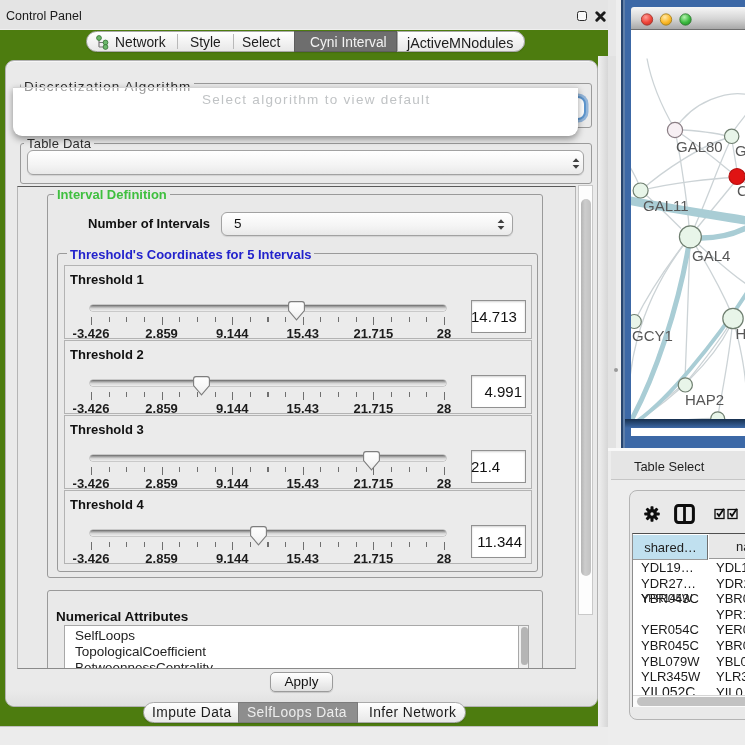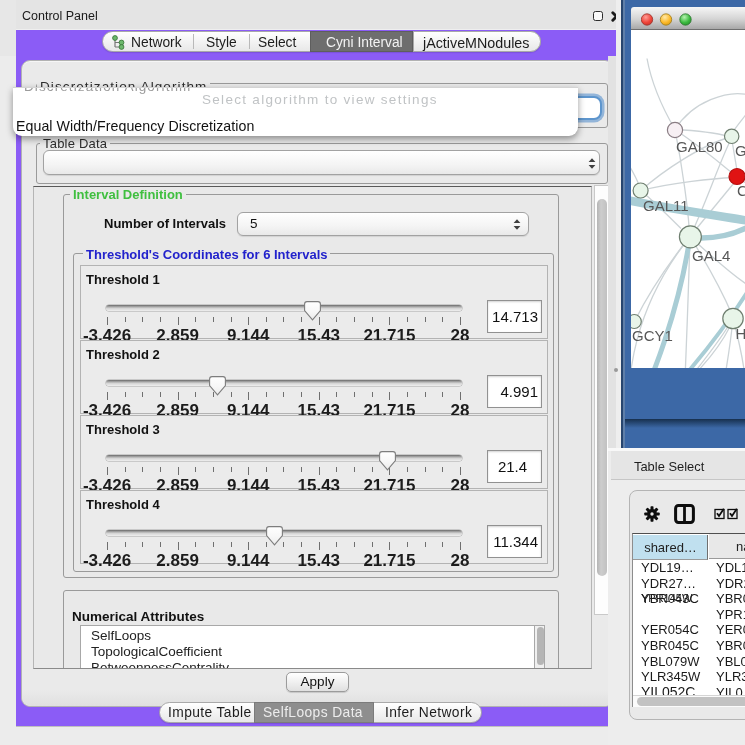--- a/index.html
+++ b/index.html
@@ -1,23 +1,23 @@
 <!DOCTYPE html>
 <html><head><meta charset="utf-8">
 <style>
 * { margin:0; padding:0; box-sizing:border-box; }
 html,body { width:745px; height:745px; overflow:hidden; background:#ececec;
   font-family:"Liberation Sans", sans-serif; }
 .abs { position:absolute; }
-.tl { position:absolute; transform:translateX(-50%); font-size:17px; font-weight:bold; color:#1c1c1c; }
+.tl { position:absolute; transform:translateX(-50%); font-size:13px; font-weight:bold; color:#1c1c1c; }
 </style></head>
 <body>
 
 <div class="abs" style="left:0;top:0;width:619px;height:56px;background:#e7e7e7"></div>
-<div class="abs" style="left:16px;top:0;width:608px;height:727px;background:#8b5cf6;border-bottom:1px solid #c0c0c0">
+<div class="abs" style="left:0;top:0;width:608px;height:727px;background:#4d7c0f;border-bottom:1px solid #c0c0c0">
 
   <div class="abs" style="left:0;top:0;width:608px;height:30px;background:#e4e4e4;border-bottom:1px solid #efefef"></div>
   <div class="abs" style="left:6px;top:9px;font-size:12.5px;color:#1a1a1a">Control Panel</div>
   <div class="abs" style="left:577px;top:11px;width:10px;height:10px;border:1.6px solid #2c2c2c;border-radius:2.5px;background:#f8f8f8"></div>
   <svg class="abs" style="left:594.5px;top:10.5px" width="11" height="11" viewBox="0 0 11 11">
       <path d="M1.8,1.8 L9.2,9.2 M9.2,1.8 L1.8,9.2" stroke="#1b1b1b" stroke-width="2.9" stroke-linecap="round"></path>
     </svg>
 
   <div class="abs" style="left:86px;top:31px;width:439px;height:21px;background:linear-gradient(#ffffff,#f2f2f2 55%,#e8e8e8);border:1px solid #a9a9a9;border-radius:11px;box-shadow:0 1px 1px rgba(0,0,0,0.12)"></div>
   <div class="abs" style="left:177px;top:34px;width:1px;height:15px;background:#b9b9b9"></div>
@@ -59,21 +59,21 @@
       <div class="abs" style="left:36px;top:186px;font-size:13px;font-weight:bold;letter-spacing:0px;color:#3fbf3f;background:#e9e9e9;padding:0 3px">Interval Definition</div>
       <div class="abs" style="left:70px;top:215px;font-size:13px;font-weight:bold;color:#111">Number of Intervals</div>
       <div class="abs" style="left:203px;top:211px;width:292px;height:24px;background:linear-gradient(#ffffff,#f4f4f4 60%,#e9e9e9);border:1px solid #a2a2a2;border-radius:6px;box-shadow:0 1px 1px rgba(0,0,0,0.1)"></div>
       <div class="abs" style="left:216px;top:211px;height:24px;line-height:24px;font-size:13.5px;color:#111">5</div>
       <svg class="abs" style="left:478px;top:216px" width="10" height="15" viewBox="0 0 10 15">
         <path d="M5,2.2 L8.4,6 H1.6 Z" fill="#3f3f3f"></path>
           <path d="M5,12.8 L1.6,9 H8.4 Z" fill="#3f3f3f"></path>
       </svg>
 
       <div class="abs" style="left:39px;top:252px;width:481px;height:319px;border:1px solid #9a9a9a;border-radius:3px"></div>
-      <div class="abs" style="left:49px;top:246px;font-size:13px;font-weight:bold;letter-spacing:0px;color:#2222cc;background:#e9e9e9;padding:0 3px">Threshold's Coordinates for 6 Intervals</div>
+      <div class="abs" style="left:49px;top:246px;font-size:13px;font-weight:bold;letter-spacing:0px;color:#2222cc;background:#e9e9e9;padding:0 3px">Threshold's Coordinates for 5 Intervals</div>
       <div class="abs" style="left:-17px;top:0;width:576px;height:900px">
 <div style="position:absolute;left:63px;top:264px;width:468px;height:74px;border:1px solid #b3b3b3;background:#ebebeb"></div>
 <div style="position:absolute;left:69px;top:271px;font-weight:bold;font-size:13px;color:#111">Threshold 1</div>
 <div style="position:absolute;left:88.5px;top:304px;width:356px;height:6px;border-radius:3px;background:linear-gradient(#696969 0,#a8a8a8 1.8px,#d4d4d4 55%,#efefef);box-shadow:0 0 0 0.5px #a8a8a8"></div>
 <div style="position:absolute;left:89.5px;top:316px;width:355px;height:5px;background:repeating-linear-gradient(to right,#6f6f6f 0 1px,transparent 1px 17.65px)"></div>
           <div style="position:absolute;left:89.5px;top:316px;width:355px;height:8px;background:repeating-linear-gradient(to right,#6f6f6f 0 1px,transparent 1px 70.6px)"></div>
           <div class="tl" style="left:90.0px;top:325px">-3.426</div>
           <div class="tl" style="left:160.6px;top:325px">2.859</div>
           <div class="tl" style="left:231.2px;top:325px">9.144</div>
           <div class="tl" style="left:301.8px;top:325px">15.43</div>
@@ -83,21 +83,21 @@
 <defs>
               <linearGradient id="thg264" x1="0" y1="0" x2="0" y2="1">
                 <stop offset="0" stop-color="#ffffff"></stop>
                 <stop offset="0.55" stop-color="#f7f7f7"></stop>
                 <stop offset="1" stop-color="#ebebeb"></stop>
               </linearGradient>
             </defs>
 <path d="M3,0.6 h11 a2.5,2.5 0 0 1 2.4,2.5 v6.5 L8.5,18.8 L0.6,9.6 V3.1 a2.5,2.5 0 0 1 2.4,-2.5 z" fill="url(#thg264)" stroke="#7d7d7d" stroke-width="1.1"></path>
           </svg>
 <div style="position:absolute;left:470px;top:299px;width:55px;height:33px;background:#fff;border:1px solid #919191;box-shadow:inset 0 1px 2px rgba(0,0,0,0.18)"></div>
-<div style="position:absolute;left:470px;top:299px;width:51px;height:33px;font-size:15px;color:#111;text-align:right;line-height:33px">14.713</div>
+<div style="position:absolute;left:470px;top:299px;width:51px;height:33px;font-size:15px;color:#111;line-height:33px">14.713</div>
 <div style="position:absolute;left:63px;top:339px;width:468px;height:74px;border:1px solid #b3b3b3;background:#ebebeb"></div>
 <div style="position:absolute;left:69px;top:346px;font-weight:bold;font-size:13px;color:#111">Threshold 2</div>
 <div style="position:absolute;left:88.5px;top:379px;width:356px;height:6px;border-radius:3px;background:linear-gradient(#696969 0,#a8a8a8 1.8px,#d4d4d4 55%,#efefef);box-shadow:0 0 0 0.5px #a8a8a8"></div>
 <div style="position:absolute;left:89.5px;top:391px;width:355px;height:5px;background:repeating-linear-gradient(to right,#6f6f6f 0 1px,transparent 1px 17.65px)"></div>
           <div style="position:absolute;left:89.5px;top:391px;width:355px;height:8px;background:repeating-linear-gradient(to right,#6f6f6f 0 1px,transparent 1px 70.6px)"></div>
           <div class="tl" style="left:90.0px;top:400px">-3.426</div>
           <div class="tl" style="left:160.6px;top:400px">2.859</div>
           <div class="tl" style="left:231.2px;top:400px">9.144</div>
           <div class="tl" style="left:301.8px;top:400px">15.43</div>
           <div class="tl" style="left:372.4px;top:400px">21.715</div>
@@ -129,21 +129,21 @@
 <defs>
               <linearGradient id="thg414" x1="0" y1="0" x2="0" y2="1">
                 <stop offset="0" stop-color="#ffffff"></stop>
                 <stop offset="0.55" stop-color="#f7f7f7"></stop>
                 <stop offset="1" stop-color="#ebebeb"></stop>
               </linearGradient>
             </defs>
 <path d="M3,0.6 h11 a2.5,2.5 0 0 1 2.4,2.5 v6.5 L8.5,18.8 L0.6,9.6 V3.1 a2.5,2.5 0 0 1 2.4,-2.5 z" fill="url(#thg414)" stroke="#7d7d7d" stroke-width="1.1"></path>
           </svg>
 <div style="position:absolute;left:470px;top:449px;width:55px;height:33px;background:#fff;border:1px solid #919191;box-shadow:inset 0 1px 2px rgba(0,0,0,0.18)"></div>
-<div style="position:absolute;left:470px;top:449px;width:51px;height:33px;font-size:15px;color:#111;text-align:center;line-height:33px">21.4</div>
+<div style="position:absolute;left:470px;top:449px;width:51px;height:33px;font-size:15px;color:#111;text-align:left;line-height:33px">21.4</div>
 <div style="position:absolute;left:63px;top:489px;width:468px;height:74px;border:1px solid #b3b3b3;background:#ebebeb"></div>
 <div style="position:absolute;left:69px;top:496px;font-weight:bold;font-size:13px;color:#111">Threshold 4</div>
 <div style="position:absolute;left:88.5px;top:529px;width:356px;height:6px;border-radius:3px;background:linear-gradient(#696969 0,#a8a8a8 1.8px,#d4d4d4 55%,#efefef);box-shadow:0 0 0 0.5px #a8a8a8"></div>
 <div style="position:absolute;left:89.5px;top:541px;width:355px;height:5px;background:repeating-linear-gradient(to right,#6f6f6f 0 1px,transparent 1px 17.65px)"></div>
           <div style="position:absolute;left:89.5px;top:541px;width:355px;height:8px;background:repeating-linear-gradient(to right,#6f6f6f 0 1px,transparent 1px 70.6px)"></div>
           <div class="tl" style="left:90.0px;top:550px">-3.426</div>
           <div class="tl" style="left:160.6px;top:550px">2.859</div>
           <div class="tl" style="left:231.2px;top:550px">9.144</div>
           <div class="tl" style="left:301.8px;top:550px">15.43</div>
           <div class="tl" style="left:372.4px;top:550px">21.715</div>
@@ -174,21 +174,21 @@
   </div>
 
   <div class="abs" style="left:578px;top:185px;width:15px;height:430px;background:#fdfdfd;border:1px solid #c9c9c9"></div>
   <div class="abs" style="left:580.5px;top:199px;width:10px;height:377px;background:linear-gradient(to right,#b4b4b4,#cdcdcd 40%,#c1c1c1);border-radius:5px"></div>
 
   <div class="abs" style="left:270px;top:672px;width:63px;height:20px;background:linear-gradient(#ffffff,#f0f0f0 50%,#e0e0e0);border:1px solid #9b9b9b;border-radius:5px;box-shadow:0 1px 1px rgba(0,0,0,0.15)"></div>
   <div class="abs" style="left:270px;top:672px;width:63px;height:20px;line-height:20px;text-align:center;font-size:13.5px;color:#111">Apply</div>
 
   <div class="abs" style="left:143px;top:702px;width:323px;height:21px;background:linear-gradient(#ffffff,#f2f2f2 55%,#e8e8e8);border:1px solid #a9a9a9;border-radius:11px;box-shadow:0 1px 1px rgba(0,0,0,0.12)"></div>
   <div class="abs" style="left:238px;top:702px;width:120px;height:21px;background:#8e8e8e;border:1px solid #7b7b7b"></div>
-  <div class="abs" style="left:152px;top:705px;font-size:13.8px;letter-spacing:0.4px;color:#1c1c1c">Impute Table</div>
+  <div class="abs" style="left:152px;top:705px;font-size:13.8px;letter-spacing:0.4px;color:#1c1c1c">Impute Data</div>
   <div class="abs" style="left:247px;top:705px;font-size:13.8px;letter-spacing:0.4px;color:#ededed">SelfLoops Data</div>
   <div class="abs" style="left:369px;top:705px;font-size:13.8px;letter-spacing:0.4px;color:#1c1c1c">Infer Network</div>
 
   <div class="abs" style="left:598px;top:56px;width:10px;height:671px;background:linear-gradient(to right,#f0f0f0,#d6d6d6)"></div>
 </div>
 
 <div class="abs" style="left:608px;top:56px;width:13px;height:689px;background:#e2e2e2"></div>
 <div class="abs" style="left:616px;top:0;width:5px;height:745px;background:#eeeeee"></div>
 <div class="abs" style="left:614px;top:367.5px;width:4px;height:4px;border-radius:50%;background:#9a9a9a"></div>
 
@@ -213,21 +213,21 @@
           <stop offset="0" stop-color="#b6f3b0"></stop>
           <stop offset="0.6" stop-color="#3ab93e"></stop>
           <stop offset="1" stop-color="#2b8f2f"></stop>
         </radialGradient>
     </defs>
     <circle cx="6" cy="6.5" r="5.7" fill="url(#rg)" stroke="#99322b" stroke-width="0.8"></circle>
     <circle cx="25" cy="6.5" r="5.7" fill="url(#yg)" stroke="#9c7b1c" stroke-width="0.8"></circle>
     <circle cx="44.5" cy="6.5" r="5.7" fill="url(#gg)" stroke="#2a722d" stroke-width="0.8"></circle>
   </svg>
 
-  <div class="abs" style="left:10px;top:29.5px;width:114px;height:338px;background:#ffffff;overflow:hidden">
+  <div class="abs" style="left:10px;top:29.5px;width:114px;height:406px;background:#ffffff;overflow:hidden">
     <svg width="114" height="389.5" viewBox="-2 -0.5 114 389.5">
       <g fill="none" stroke="#ccd3d6" stroke-width="1.3">
         <path d="M42,99 C60,70 95,60 114,64"></path>
         <path d="M42,99 C28,75 18,50 14,28"></path>
         <path d="M42,99 C50,140 55,180 56,196"></path>
         <path d="M42,99 C62,100 85,103 96,106"></path>
         <path d="M42,99 C70,118 90,135 101,144"></path>
         <path d="M-4,135 C2,144 5,152 8,159"></path>
         <path d="M8,160 C25,175 40,190 48,198"></path>
         <path d="M8,160 C40,152 80,148 101,147"></path>
@@ -340,14 +340,13 @@
 <div style="position:absolute;left:716px;top:653.6px;height:15.6px;line-height:15.6px;font-size:13px;color:#1a1a1a">YBL0</div>
 <div style="position:absolute;left:641px;top:669.2px;height:15.6px;line-height:15.6px;font-size:13px;color:#1a1a1a">YLR345W</div>
 <div style="position:absolute;left:716px;top:669.2px;height:15.6px;line-height:15.6px;font-size:13px;color:#1a1a1a">YLR3</div>
 <div style="position:absolute;left:641px;top:684.8px;height:15.6px;line-height:15.6px;font-size:14px;color:#1a1a1a">YIL052C</div>
 <div style="position:absolute;left:716px;top:684.8px;height:15.6px;line-height:15.6px;font-size:13px;color:#1a1a1a">YIL0</div>
 <div class="abs" style="left:633px;top:695px;width:112px;height:12px;background:#fbfbfb;border-top:1px solid #d5d5d5"></div>
 <div class="abs" style="left:637px;top:696.5px;width:120px;height:9px;background:#c2c2c2;border-radius:4.5px"></div>
 
 <div class="abs" style="left:13px;top:86.5px;width:565px;height:49.5px;background:#ffffff;border-top:1px solid #d4d4d4;border-radius:0 0 9px 9px;box-shadow:0 3px 7px rgba(0,0,0,0.4);overflow:hidden">
   <div class="abs" style="left:8px;top:-8.5px;font-size:13.5px;letter-spacing:1.1px;color:#9b9b9b;padding:0 3px">Discretization Algorithm</div>
-  <div class="abs" style="left:189px;top:4px;font-size:13.5px;letter-spacing:1.3px;color:#c0c3c5">Select algorithm to view settings</div>
-  <div class="abs" style="left:3px;top:30px;font-size:14.2px;letter-spacing:0.05px;color:#111">Equal Width/Frequency Discretization</div>
+  <div class="abs" style="left:189px;top:4px;font-size:13.5px;letter-spacing:1.3px;color:#c0c3c5">Select algorithm to view default</div>
 </div>
 </body></html>

